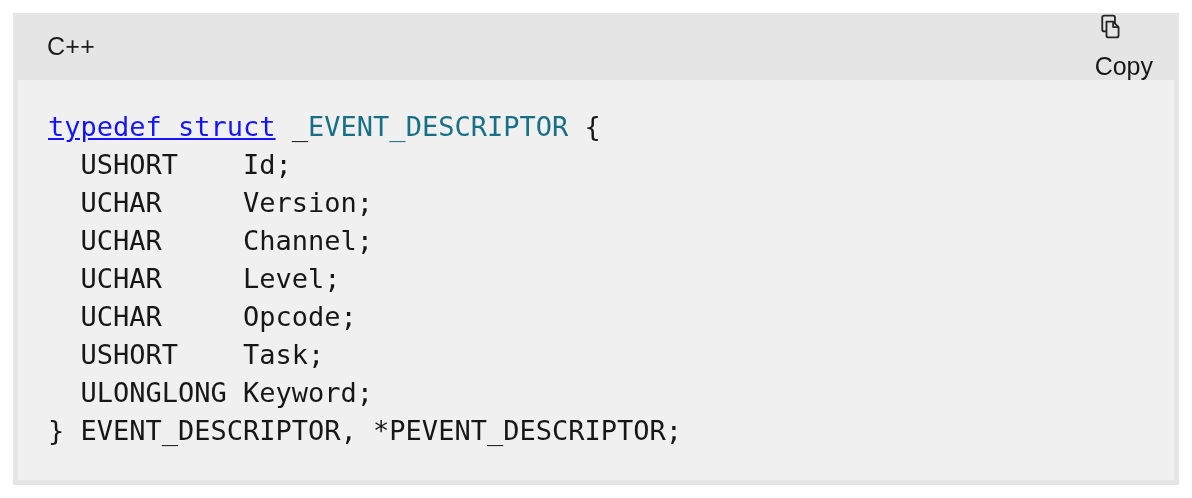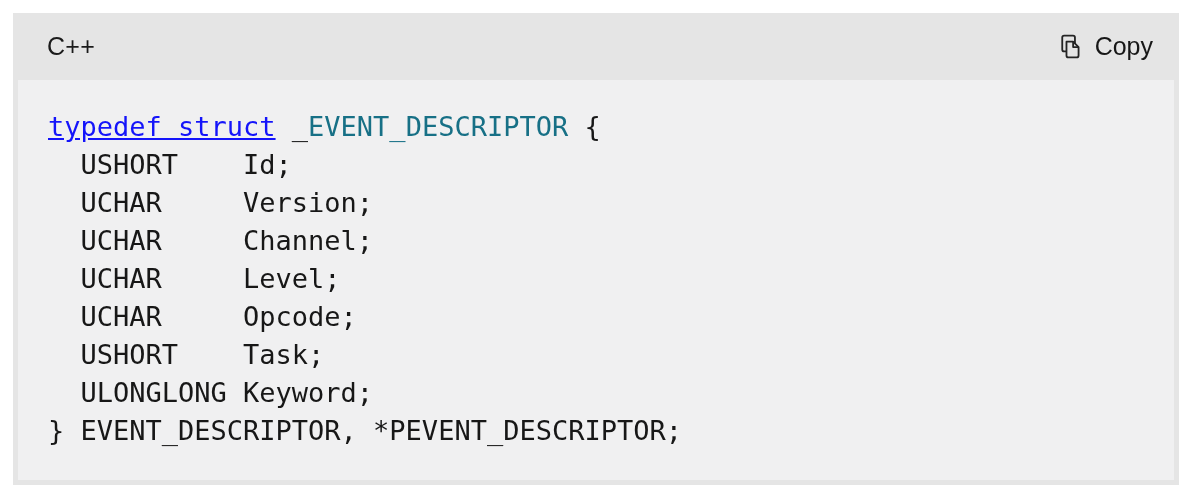--- a/index.html
+++ b/index.html
@@ -26,29 +26,30 @@
     padding: 0 17px 0 29px;
   }
   .lang-label {
     font-family: "Liberation Sans", sans-serif;
     font-size: 25px;
     color: #1b1b1b;
     letter-spacing: 0.3px;
   }
   .copy-btn {
     display: flex;
-    align-items: flex-end;
+    align-items: flex-start;
     gap: 11px;
     background: none;
     border: none;
     padding: 2px 4px;
     cursor: pointer;
     font-family: "Liberation Sans", sans-serif;
     font-size: 25px;
     color: #171717;
+    flex-direction: column;
   }
   .copy-btn svg {
     display: block;
   }
   .code-area {
     box-sizing: border-box;
     margin: 0;
     height: 400px;
     background: var(--code-bg, #f0f0f1);
     padding: 28px 20px 0 30px;

